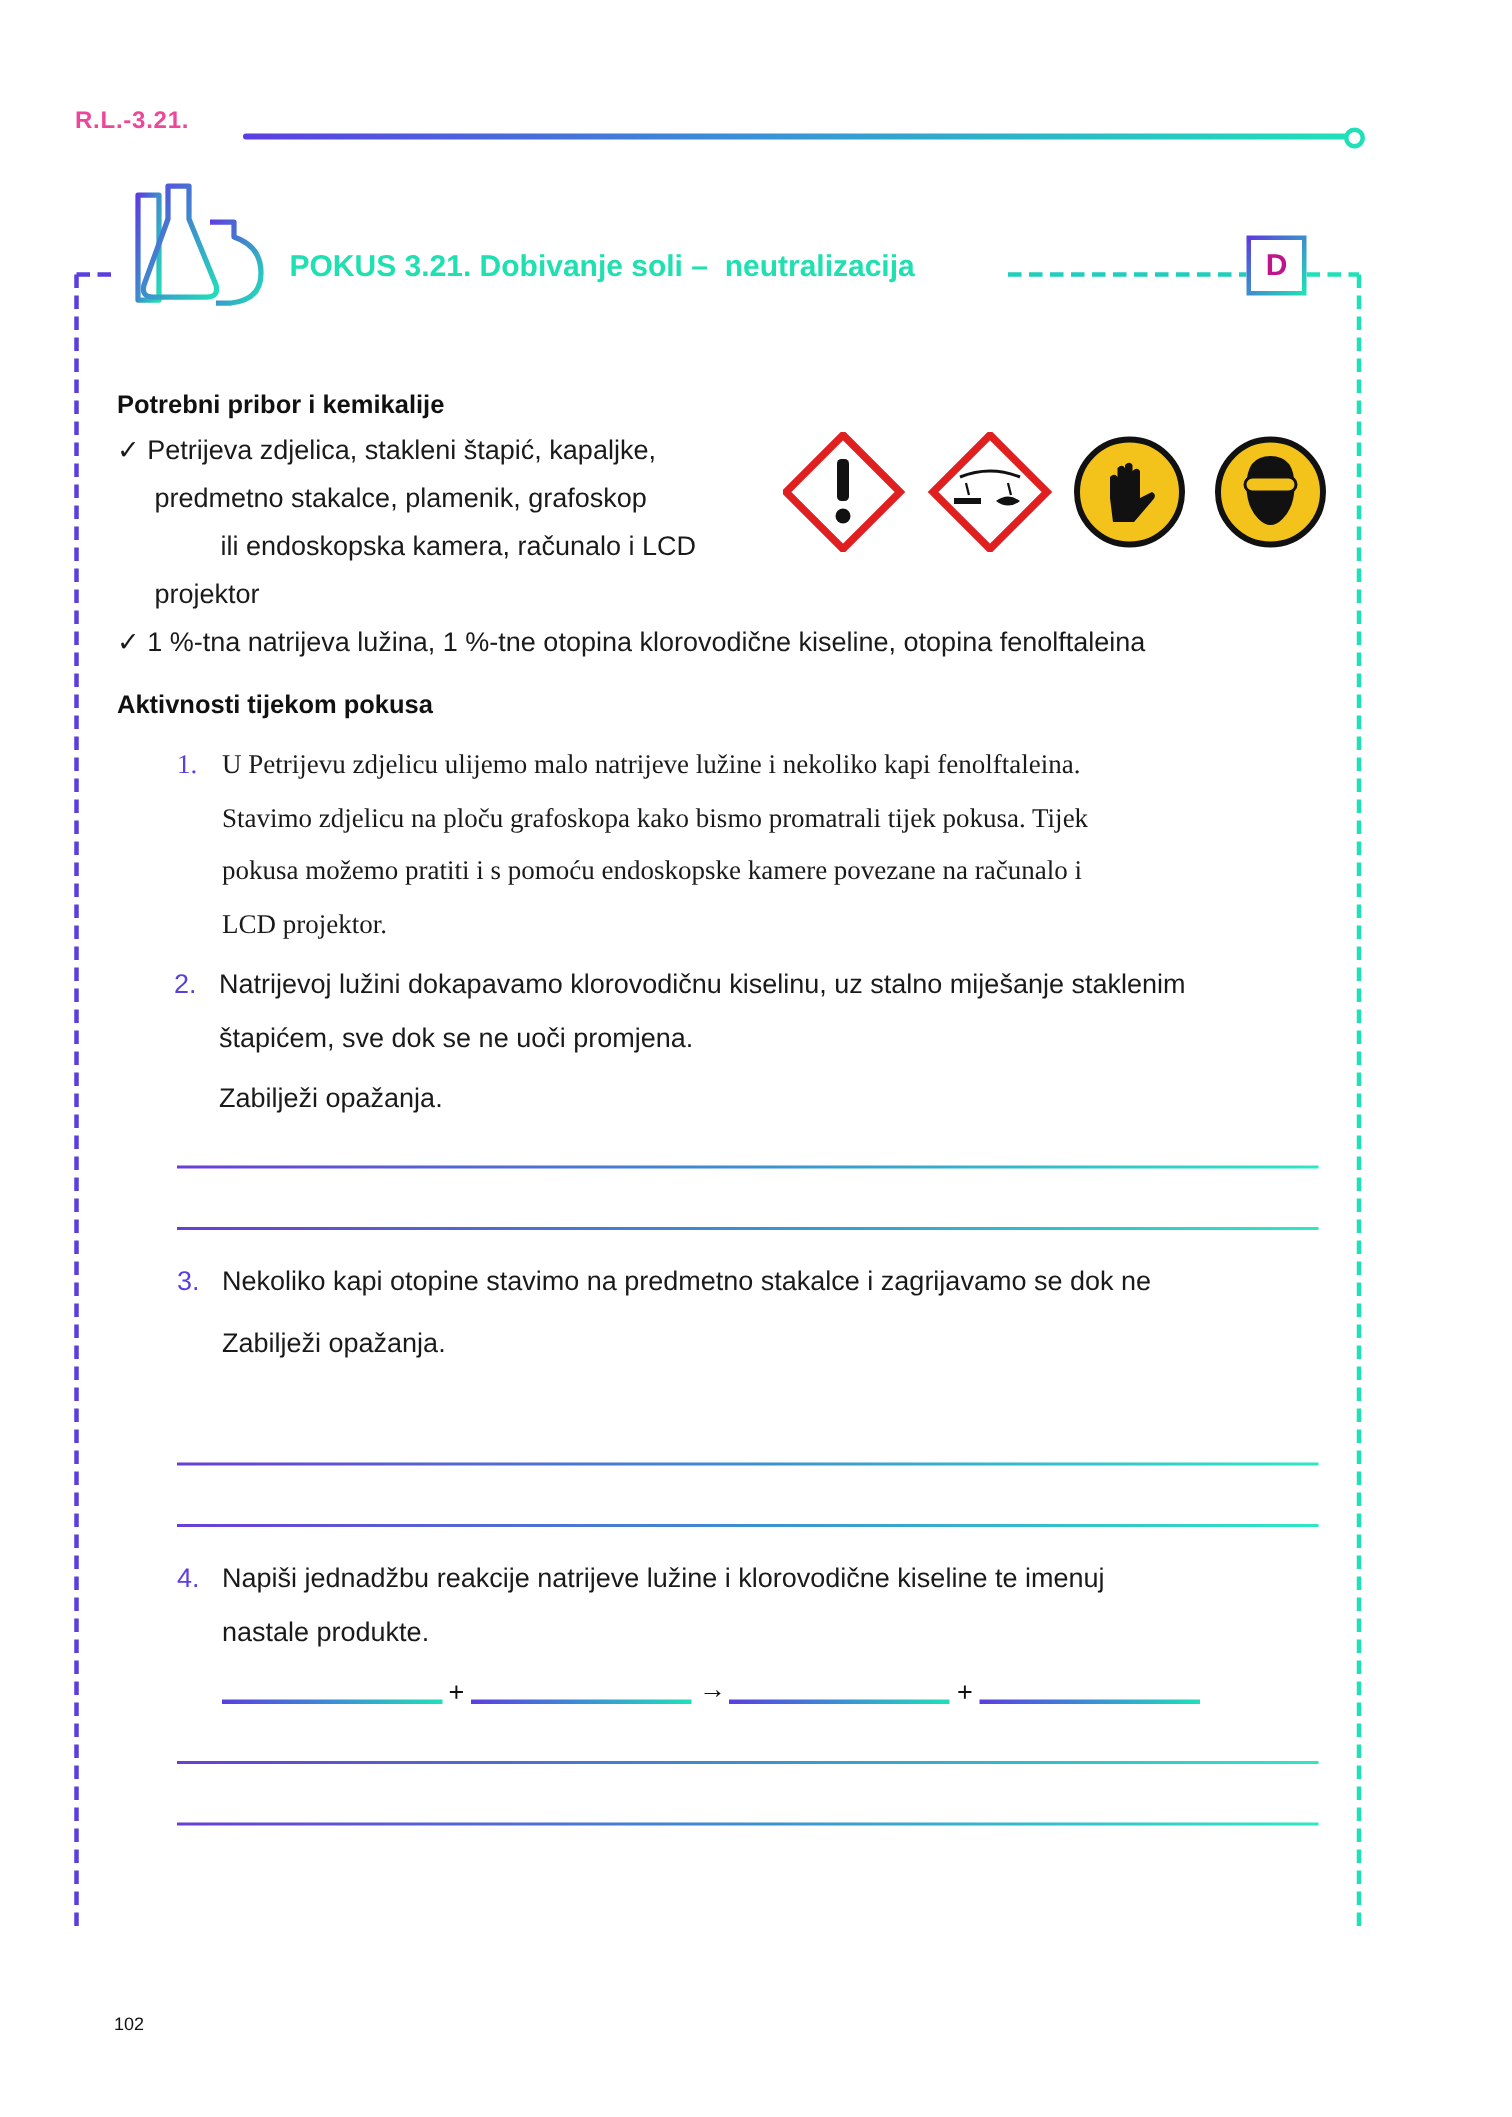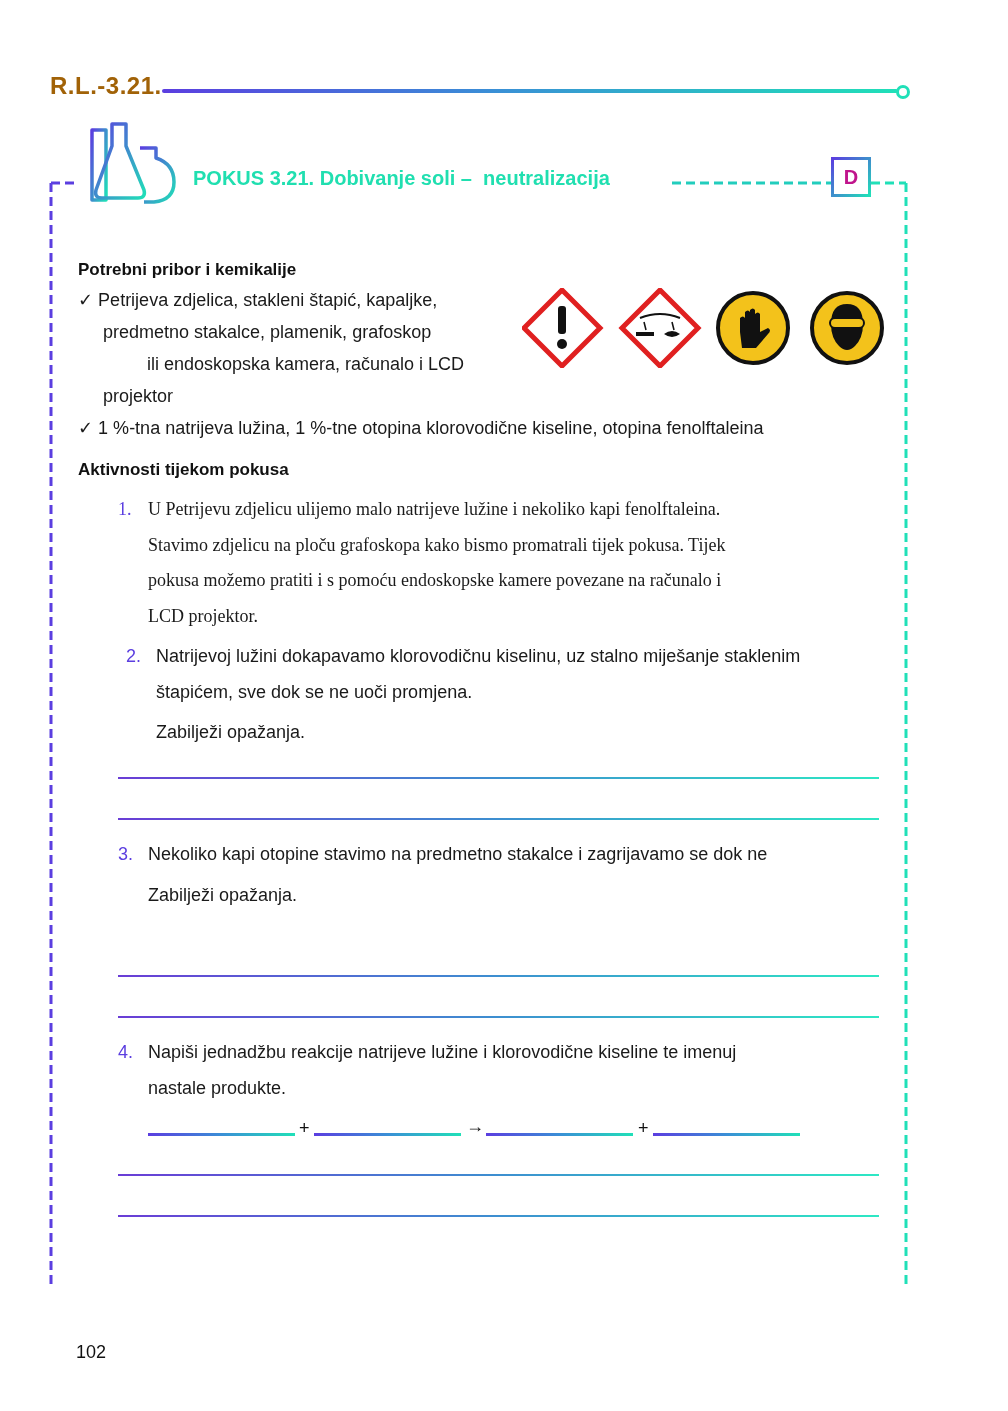--- a/index.html
+++ b/index.html
@@ -1,20 +1,20 @@
 <!DOCTYPE html>
 <html><head>
 <meta charset="utf-8">
 <style>
   html, body { margin: 0; padding: 0; background: #ffffff; }
   body { width: 1008px; height: 1411px; position: relative; overflow: hidden;
          font-family: "Liberation Sans", sans-serif; color: #1a1a1a; }
   .abs { position: absolute; }
 
-  .rl-label { left: 50px; top: 72px; font-size: 24px; font-weight: bold; color: #a16207; letter-spacing: 0.5px; }
+  .rl-label { left: 50px; top: 72px; font-size: 16px; font-weight: bold; color: #ec4899; letter-spacing: 0.5px; }
   .rl-line { left: 162px; top: 89px; width: 736px; height: 4px;
              background: linear-gradient(90deg, #5b3ee0 0%, #3a8fd6 45%, #20e0b8 100%); border-radius: 2px; }
   .rl-dot { left: 896px; top: 85px; width: 8px; height: 8px; border: 3px solid #20e0b8; border-radius: 50%; background: #fff; }
 
   .frame-svg { left: 0; top: 0; }
 
   .flask-icon { left: 88px; top: 120px; width: 92px; height: 92px; }
 
   .pokus-title { left: 193px; top: 167px; font-size: 20px; font-weight: bold; color: #20dfb0; white-space: pre; }
 
@@ -27,21 +27,21 @@
   .body-text { font-size: 18px; color: #1a1a1a; line-height: 32px; }
 
   .hazards { left: 522px; top: 288px; width: 370px; height: 80px; }
 
   .num { color: #5b3ee0; display: inline-block; width: 30px; }
 
   .gline { height: 2px; background: linear-gradient(90deg, #6a3dd6 0%, #3d8fd0 50%, #2de8c4 100%); }
   .sline { height: 3px; background: linear-gradient(90deg, #5b3ee0 0%, #3a8fd6 50%, #20e0b8 100%); }
   .op { font-size: 18px; color: #111; }
 
-  .page-num { left: 76px; top: 1342px; font-size: 18px; color: #111; }
+  .page-num { left: 76px; top: 1342px; font-size: 12px; color: #111; }
 </style>
 </head>
 <body>
 
 <div class="abs rl-label">R.L.-3.21.</div>
 <div class="abs rl-line"></div>
 <div class="abs rl-dot"></div>
 
 <svg class="abs frame-svg" width="1008" height="1411">
   <defs>
@@ -120,21 +120,21 @@
 
 <div class="abs h-bold" style="left:78px; top:460px;">Aktivnosti tijekom pokusa</div>
 
 <div class="abs body-text" style="left:118px; top:492px; width:770px; line-height:35.5px;font-family:Liberation Serif, serif;">
   <div><span class="num">1.</span><span>U Petrijevu zdjelicu ulijemo malo natrijeve lužine i nekoliko kapi fenolftaleina.</span></div>
   <div style="padding-left:30px;">Stavimo zdjelicu na ploču grafoskopa kako bismo promatrali tijek pokusa. Tijek</div>
   <div style="padding-left:30px;">pokusa možemo pratiti i s pomoću endoskopske kamere povezane na računalo i</div>
   <div style="padding-left:30px;">LCD projektor.</div>
 </div>
 
-<div class="abs body-text" style="left:126px; top:639px; width:770px; line-height:35.5px;">
+<div class="abs body-text" style="left:116px; top:639px; width:770px; line-height:35.5px;">
   <div><span class="num">2.</span><span>Natrijevoj lužini dokapavamo klorovodičnu kiselinu, uz stalno miješanje staklenim</span></div>
   <div style="padding-left:30px;">štapićem, sve dok se ne uoči promjena.</div>
   <div style="padding-left:30px; margin-top:5px;">Zabilježi opažanja.</div>
 </div>
 <div class="abs gline" style="left:118px; top:777px; width:761px;"></div>
 <div class="abs gline" style="left:118px; top:818px; width:761px;"></div>
 
 <div class="abs body-text" style="left:118px; top:837px; width:770px; line-height:35.5px;">
   <div><span class="num">3.</span><span>Nekoliko kapi otopine stavimo na predmetno stakalce i zagrijavamo se dok ne</span></div>
   <div style="padding-left:30px; margin-top:5px;">Zabilježi opažanja.</div>

